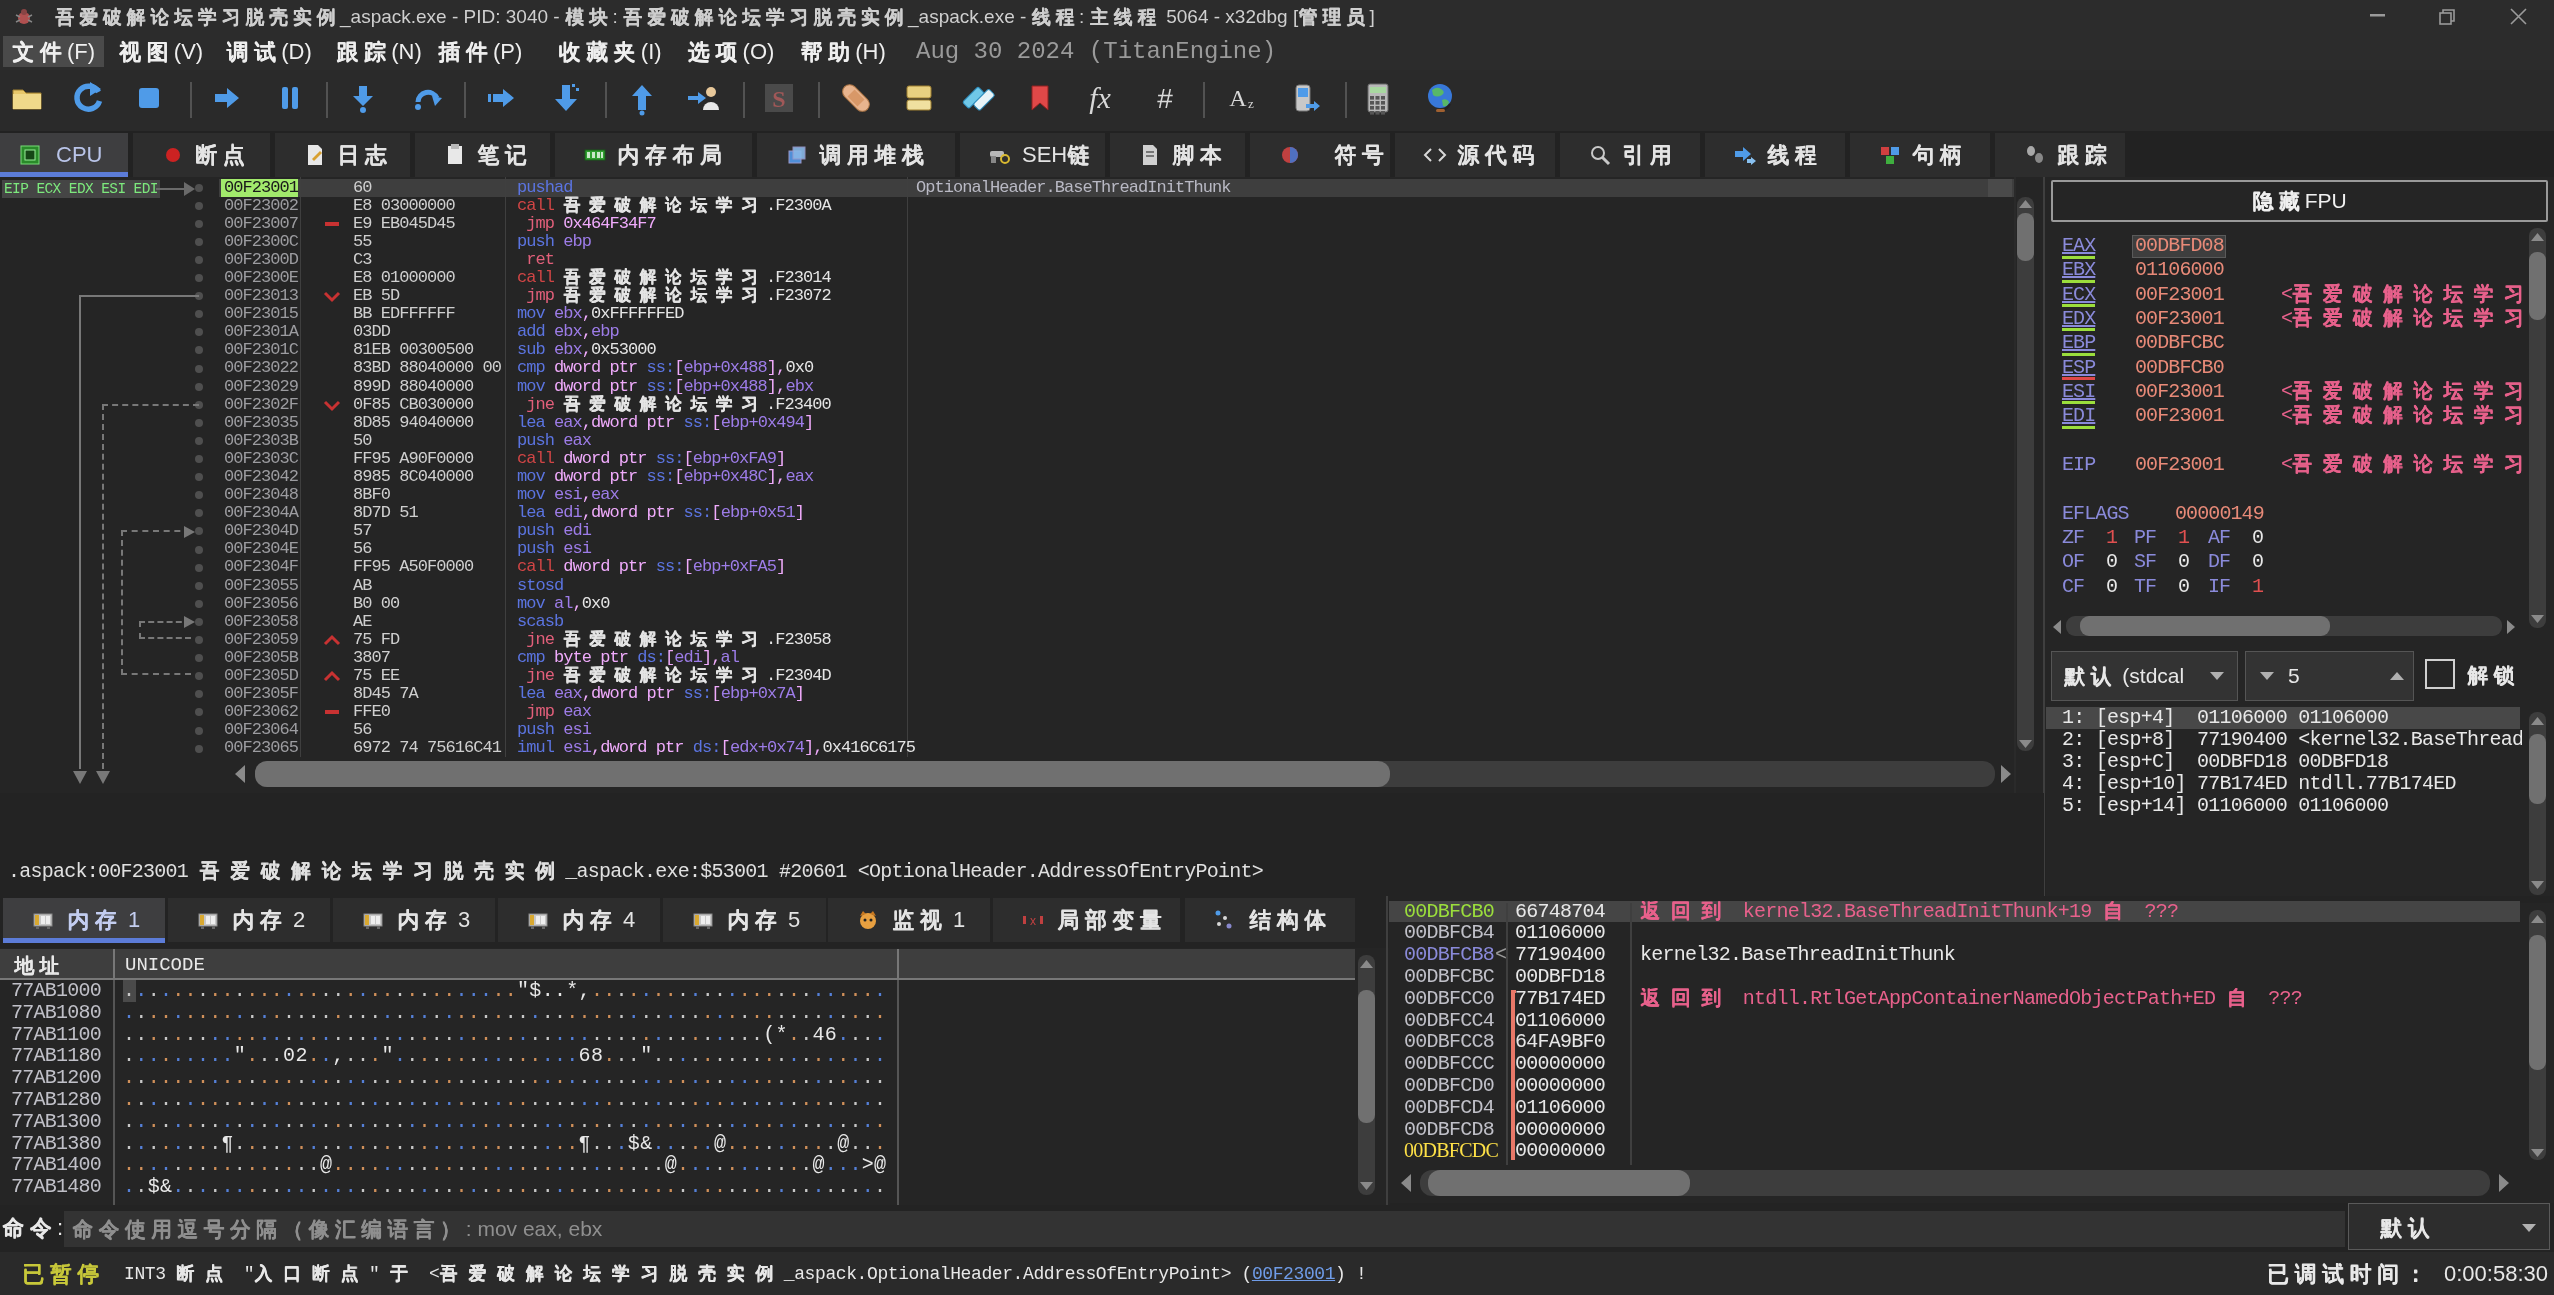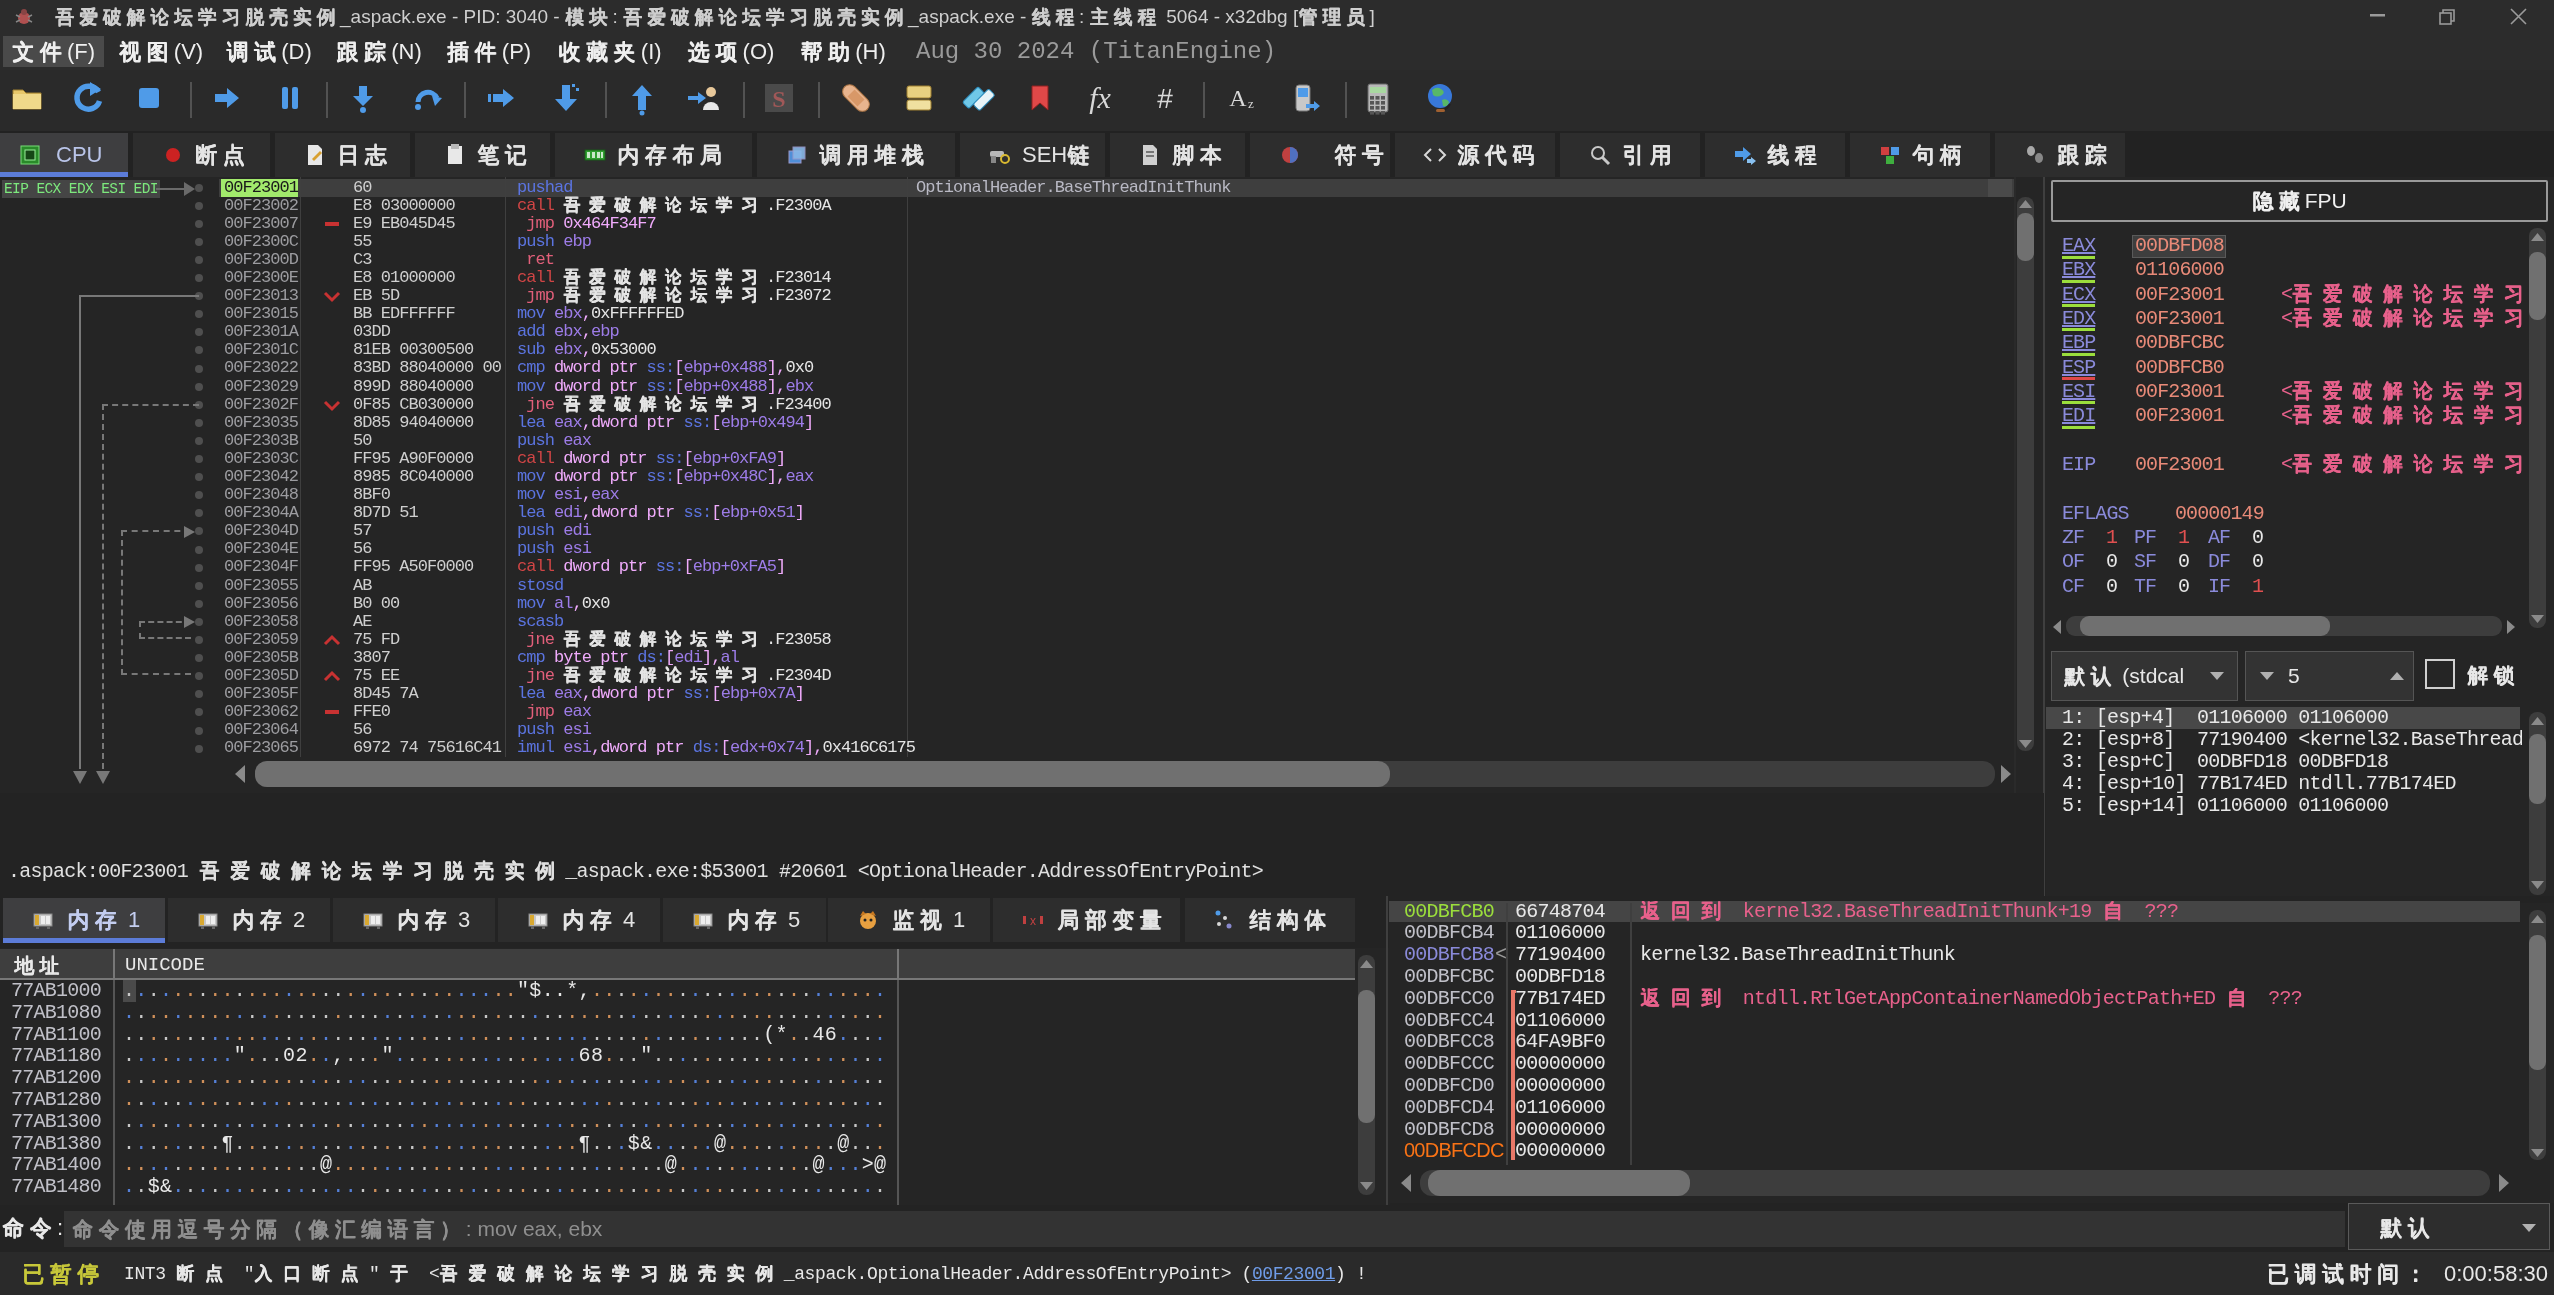--- a/index.html
+++ b/index.html
@@ -30,21 +30,21 @@
     <path d="M6 7 V4 H17 V15 H14" fill="none" stroke="#9a9a9a" stroke-width="1.6"></path>
   </svg>
 <svg class="abs" style="left:2508px;top:6px" width="22" height="22">
     <path d="M3 3 L18 18 M18 3 L3 18" stroke="#9a9a9a" stroke-width="1.6"></path>
   </svg>
 <div class="abs" style="left:0px;top:33px;width:2554px;height:37px;background:#2c2c2c;"></div>
 <div class="abs" style="left:3px;top:36px;width:101px;height:31px;background:#4a4a4a;color:#efefef;font-size:22px;line-height:31px;text-align:center;white-space:pre;"><span class="cjt">文件</span>(F)</div>
 <div class="abs" style="left:110px;top:36px;width:102px;height:31px;color:#efefef;font-size:22px;line-height:31px;text-align:center;white-space:pre;"><span class="cjt">视图</span>(V)</div>
 <div class="abs" style="left:218px;top:36px;width:102px;height:31px;color:#efefef;font-size:22px;line-height:31px;text-align:center;white-space:pre;"><span class="cjt">调试</span>(D)</div>
 <div class="abs" style="left:328px;top:36px;width:102px;height:31px;color:#efefef;font-size:22px;line-height:31px;text-align:center;white-space:pre;"><span class="cjt">跟踪</span>(N)</div>
-<div class="abs" style="left:438px;top:36px;width:102px;height:31px;color:#efefef;font-size:22px;line-height:31px;text-align:center;white-space:pre;"><span class="cjt">插件</span>(P)</div>
+<div class="abs" style="left:438px;top:36px;width:102px;height:31px;color:#efefef;font-size:22px;line-height:31px;text-align:left;white-space:pre;"><span class="cjt">插件</span>(P)</div>
 <div class="abs" style="left:548px;top:36px;width:124px;height:31px;color:#efefef;font-size:22px;line-height:31px;text-align:center;white-space:pre;"><span class="cjt">收藏夹</span>(I)</div>
 <div class="abs" style="left:680px;top:36px;width:102px;height:31px;color:#efefef;font-size:22px;line-height:31px;text-align:center;white-space:pre;"><span class="cjt">选项</span>(O)</div>
 <div class="abs" style="left:792px;top:36px;width:102px;height:31px;color:#efefef;font-size:22px;line-height:31px;text-align:center;white-space:pre;"><span class="cjt">帮助</span>(H)</div>
 <div class="abs" style="left:916px;top:36px;width:500px;height:31px;color:#9a9a9a;font-family:'Liberation Mono',monospace;font-size:24px;line-height:31px;white-space:pre;">Aug 30 2024 (TitanEngine)</div>
 <div class="abs" style="left:0px;top:70px;width:2554px;height:61px;background:#2a2a2a;"></div>
 <div class="abs" style="left:190px;top:82px;width:2px;height:36px;background:#525252;"></div>
 <div class="abs" style="left:326px;top:82px;width:2px;height:36px;background:#525252;"></div>
 <div class="abs" style="left:464px;top:82px;width:2px;height:36px;background:#525252;"></div>
 <div class="abs" style="left:605px;top:82px;width:2px;height:36px;background:#525252;"></div>
 <div class="abs" style="left:743px;top:82px;width:2px;height:36px;background:#525252;"></div>
@@ -573,21 +573,21 @@
 <div class="abs" style="left:1404px;top:1031.3px;width:100px;height:21.8px;font-family:'Liberation Mono',monospace;font-size:20px;letter-spacing:-0.75px;line-height:21.8px;color:#c0c0c8;">00DBFCC8</div>
 <div class="abs" style="left:1515px;top:1031.3px;width:110px;height:21.8px;font-family:'Liberation Mono',monospace;font-size:20px;letter-spacing:-0.75px;line-height:21.8px;color:#e8e8e8;">64FA9BF0</div>
 <div class="abs" style="left:1404px;top:1053.1px;width:100px;height:21.8px;font-family:'Liberation Mono',monospace;font-size:20px;letter-spacing:-0.75px;line-height:21.8px;color:#c0c0c8;">00DBFCCC</div>
 <div class="abs" style="left:1515px;top:1053.1px;width:110px;height:21.8px;font-family:'Liberation Mono',monospace;font-size:20px;letter-spacing:-0.75px;line-height:21.8px;color:#e8e8e8;">00000000</div>
 <div class="abs" style="left:1404px;top:1074.9px;width:100px;height:21.8px;font-family:'Liberation Mono',monospace;font-size:20px;letter-spacing:-0.75px;line-height:21.8px;color:#c0c0c8;">00DBFCD0</div>
 <div class="abs" style="left:1515px;top:1074.9px;width:110px;height:21.8px;font-family:'Liberation Mono',monospace;font-size:20px;letter-spacing:-0.75px;line-height:21.8px;color:#e8e8e8;">00000000</div>
 <div class="abs" style="left:1404px;top:1096.7px;width:100px;height:21.8px;font-family:'Liberation Mono',monospace;font-size:20px;letter-spacing:-0.75px;line-height:21.8px;color:#c0c0c8;">00DBFCD4</div>
 <div class="abs" style="left:1515px;top:1096.7px;width:110px;height:21.8px;font-family:'Liberation Mono',monospace;font-size:20px;letter-spacing:-0.75px;line-height:21.8px;color:#e8e8e8;">01106000</div>
 <div class="abs" style="left:1404px;top:1118.5px;width:100px;height:21.8px;font-family:'Liberation Mono',monospace;font-size:20px;letter-spacing:-0.75px;line-height:21.8px;color:#c0c0c8;">00DBFCD8</div>
 <div class="abs" style="left:1515px;top:1118.5px;width:110px;height:21.8px;font-family:'Liberation Mono',monospace;font-size:20px;letter-spacing:-0.75px;line-height:21.8px;color:#e8e8e8;">00000000</div>
-<div class="abs" style="left:1404px;top:1140.3px;width:100px;height:21.8px;font-family:Liberation Sans, sans-serif;font-size:20px;letter-spacing:-0.75px;line-height:21.8px;color:#f97316;">00DBFCDC</div>
+<div class="abs" style="left:1404px;top:1140.3px;width:100px;height:21.8px;font-family:Liberation Serif, serif;font-size:20px;letter-spacing:-0.75px;line-height:21.8px;color:#fde047;">00DBFCDC</div>
 <div class="abs" style="left:1515px;top:1140.3px;width:110px;height:21.8px;font-family:'Liberation Mono',monospace;font-size:20px;letter-spacing:-0.75px;line-height:21.8px;color:#e8e8e8;">00000000</div>
 <div class="abs" style="left:1506px;top:903px;width:2px;height:262px;background:#3f3f3f;"></div>
 <div class="abs" style="left:1630px;top:903px;width:2px;height:262px;background:#3f3f3f;"></div>
 <div class="abs" style="left:1495px;top:944.1px;width:12px;height:21.8px;font-family:'Liberation Mono',monospace;font-size:20px;letter-spacing:-0.75px;line-height:21.8px;color:#9a9a9a;">&lt;</div>
 <div class="abs" style="left:1511px;top:989.7px;width:5px;height:170.4px;border-left:4px solid #e87868;border-top:3px solid #e87868;"></div>
 <div class="abs" style="left:2529px;top:910px;width:17px;height:250px;background:#3d3d3d;border-radius:8px;"></div>
 <svg class="abs" style="left:2529px;top:912px" width="17" height="14">
     <path d="M2 11 L8.5 3 L15 11 z" fill="#8a8a8a"></path>
   </svg>
 <svg class="abs" style="left:2529px;top:1146px" width="17" height="14">

